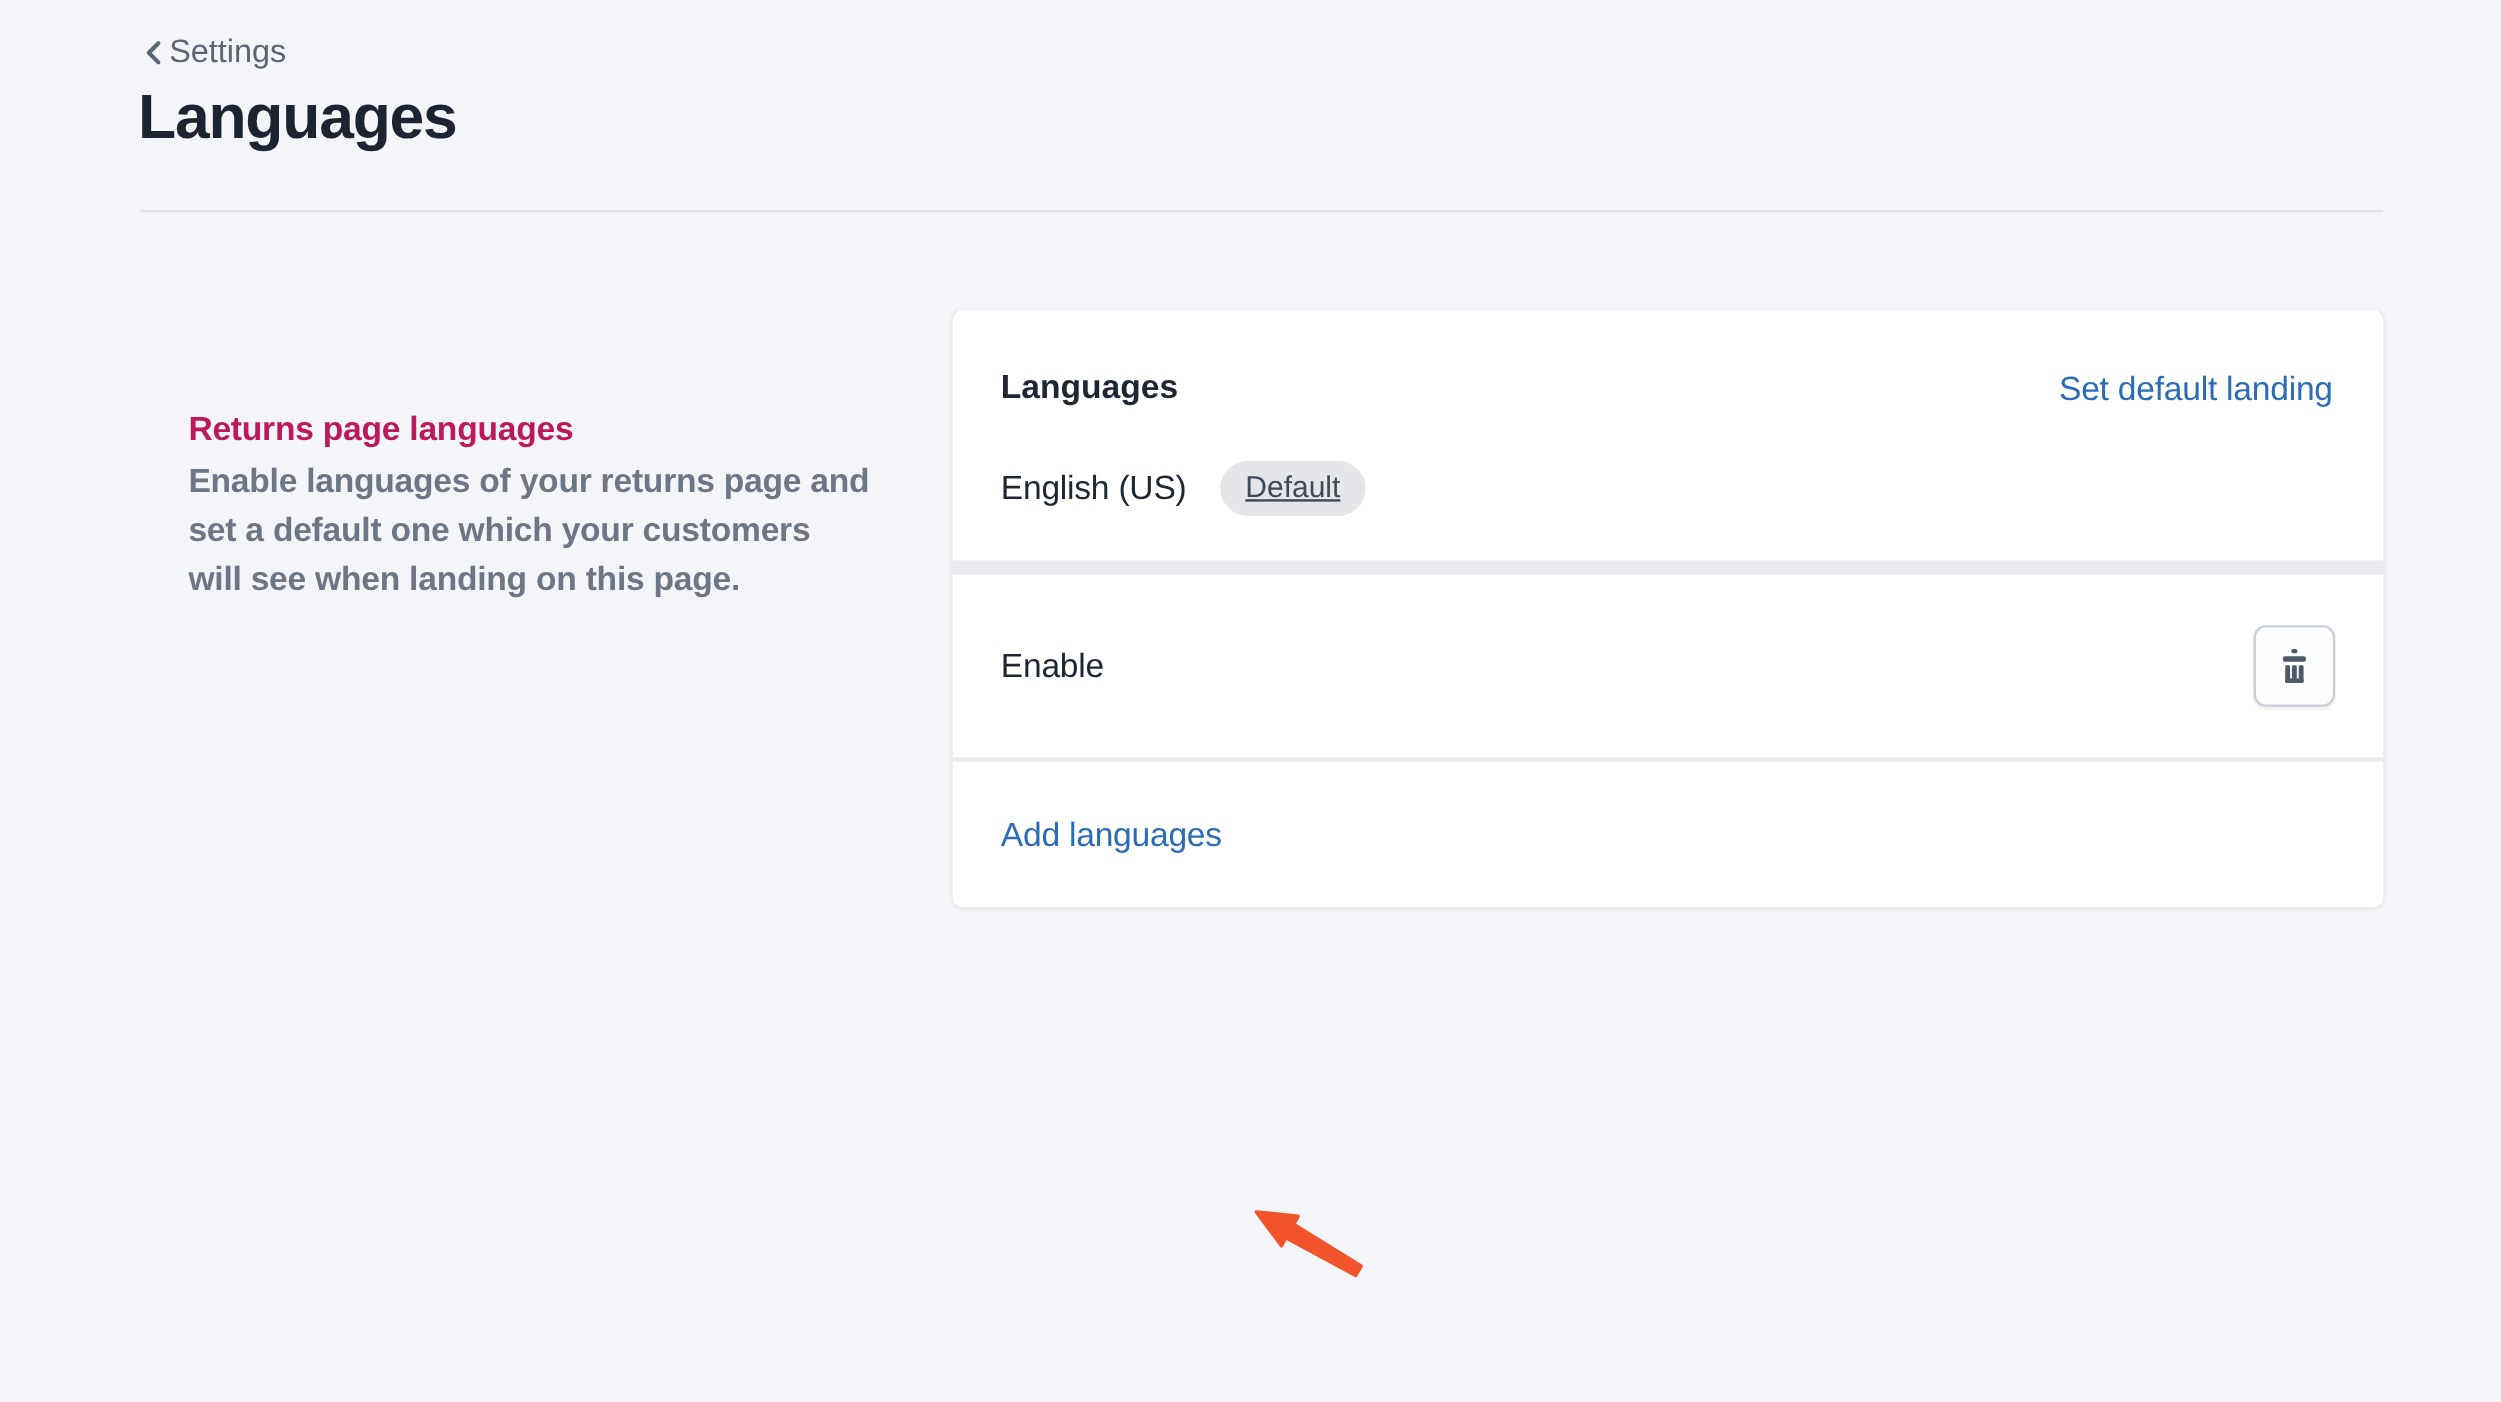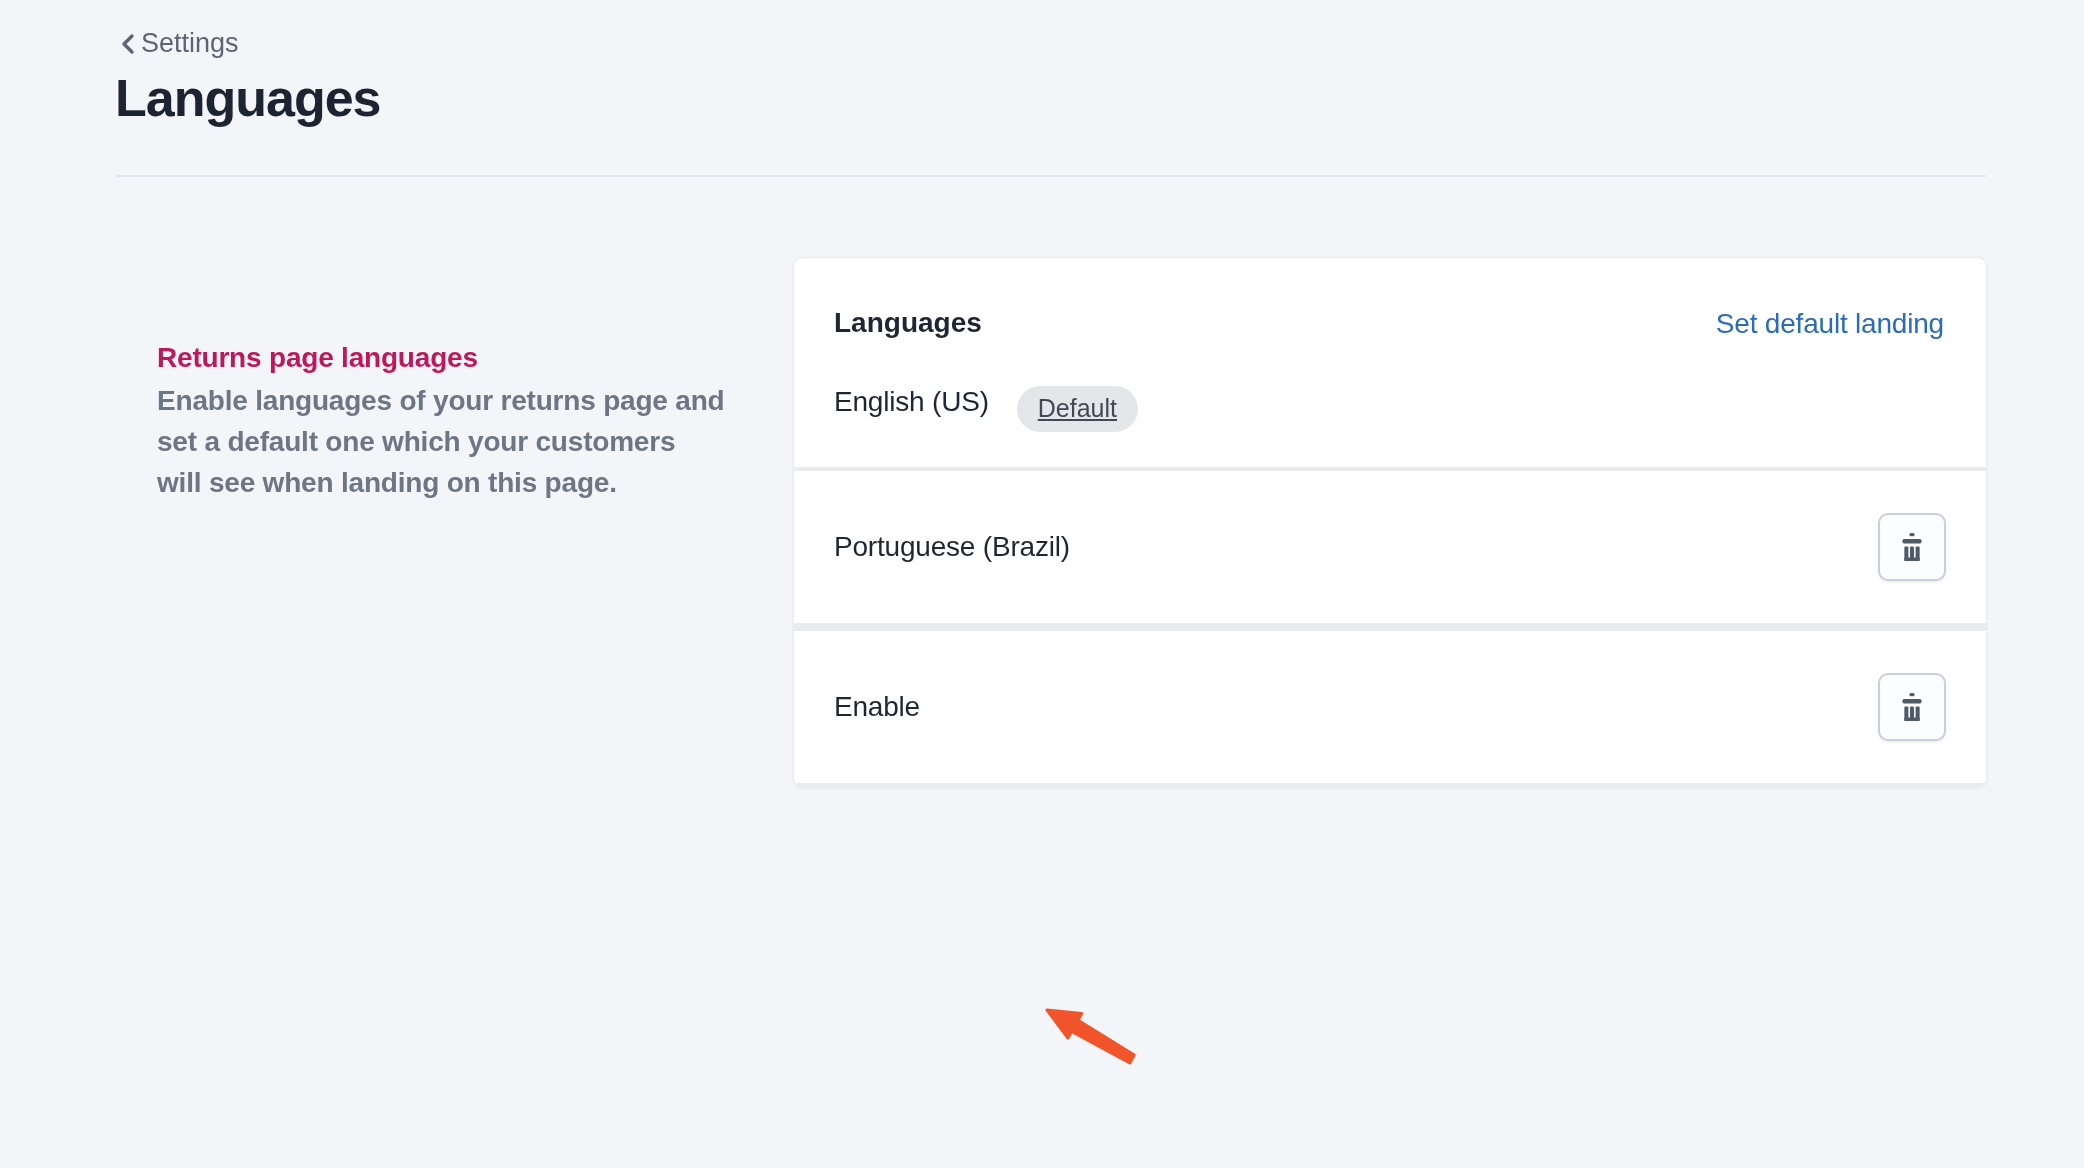--- a/index.html
+++ b/index.html
@@ -64,21 +64,21 @@
     position:absolute; left:40px; top:49px;
     font-size:28px; font-weight:600; color:#1d2733;
   }
   .set-default-link {
     position:absolute; right:42px; top:50px;
     font-size:28px; color:#2b6cb8; cursor:pointer;
     text-decoration:none; letter-spacing:-0.2px;
   }
   .default-lang-row {
     position:absolute; left:40px; top:128px;
-    height:42px; display:flex; align-items:flex-start; gap:28px;
+    height:42px; display:flex; align-items:center; gap:28px;
   }
   .lang-name { font-size:28px; color:#1d2733; letter-spacing:-0.2px; }
   .default-badge {
     background:#e4e6ea; color:#3f4a56;
     font-size:25px; line-height:1;
     padding:10px 21px 11px 21px;
     border-radius:999px;
     text-decoration:underline;
   }
 
@@ -144,35 +144,20 @@
     <div class="card-title">Languages</div>
     <a class="set-default-link">Set default landing</a>
     <div class="default-lang-row">
       <span class="lang-name">English (US)</span>
       <span class="default-badge">Default</span>
     </div>
   </div>
 
   <div class="divider"></div>
 
-  <div class="lang-row">
-    <span class="lang-name">Portuguese (Brazil)</span>
-    <button class="trash-btn">
-      <span>
-        <svg width="36" height="36" viewBox="0 0 24 24" fill="#4e5a66">
-          <rect x="10.3" y="2.6" width="3.4" height="2.3" rx="1.1"></rect>
-          <rect x="5.6" y="6.6" width="12.8" height="3.1" rx="1.2"></rect>
-          <rect x="6.9" y="11.6" width="2.7" height="9.8" rx="0.8"></rect>
-          <rect x="10.65" y="11.6" width="2.7" height="9.8" rx="0.8"></rect>
-          <rect x="14.4" y="11.6" width="2.7" height="9.8" rx="0.8"></rect>
-          <rect x="6.9" y="19.0" width="10.2" height="2.4" rx="0.9"></rect>
-        </svg>
-      </span>
-    </button>
-  </div>
 
   <div class="divider"></div>
 
 
   <div class="divider"></div>
 
   <div class="lang-row">
     <span class="lang-name">Enable</span>
     <button class="trash-btn">
       <span>
@@ -183,20 +168,23 @@
           <rect x="10.65" y="11.6" width="2.7" height="9.8" rx="0.8"></rect>
           <rect x="14.4" y="11.6" width="2.7" height="9.8" rx="0.8"></rect>
           <rect x="6.9" y="19.0" width="10.2" height="2.4" rx="0.9"></rect>
         </svg>
       </span>
     </button>
   </div>
 
   <div class="divider"></div>
 
+  <div class="card-footer">
+    <a class="add-link">Add languages</a>
+  </div>
 
 </div>
 
 <div class="annotation-arrow">
   <svg width="105" height="68" viewBox="0 0 105 68">
     <polygon points="9,8 43.7,11.6 40,18.2 96.2,53.1 91.8,60.9 33.6,29.4 29.9,36" fill="#f1542b" stroke="#f1542b" stroke-width="3" stroke-linejoin="round"></polygon>
   </svg>
 </div>
 
 </body></html>

